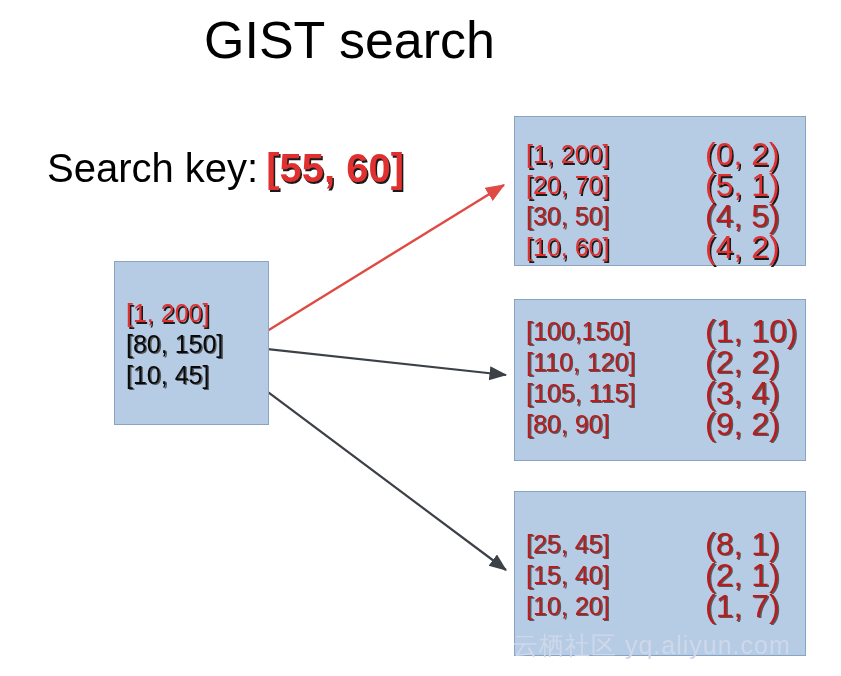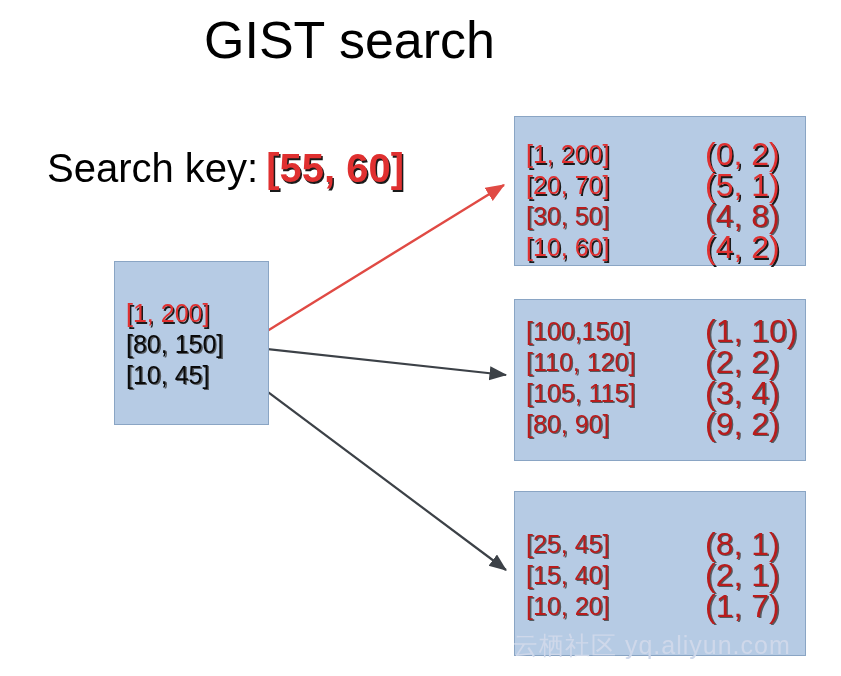--- a/index.html
+++ b/index.html
@@ -193,21 +193,21 @@
     <div class="leaf-row">
       <span class="k red">[1, 200]</span>
       <span class="v red">(0, 2)</span>
     </div>
     <div class="leaf-row">
       <span class="k red">[20, 70]</span>
       <span class="v red">(5, 1)</span>
     </div>
     <div class="leaf-row">
       <span class="k black">[30, 50]</span>
-      <span class="v black">(4, 8)</span>
+      <span class="v black">(4, 5)</span>
     </div>
     <div class="leaf-row">
       <span class="k red">[10, 60]</span>
       <span class="v red">(4, 2)</span>
     </div>
   </div>
 
   <div class="node-box" id="leaf-box-2">
     <div class="leaf-row">
       <span class="k black">[100,150]</span>

